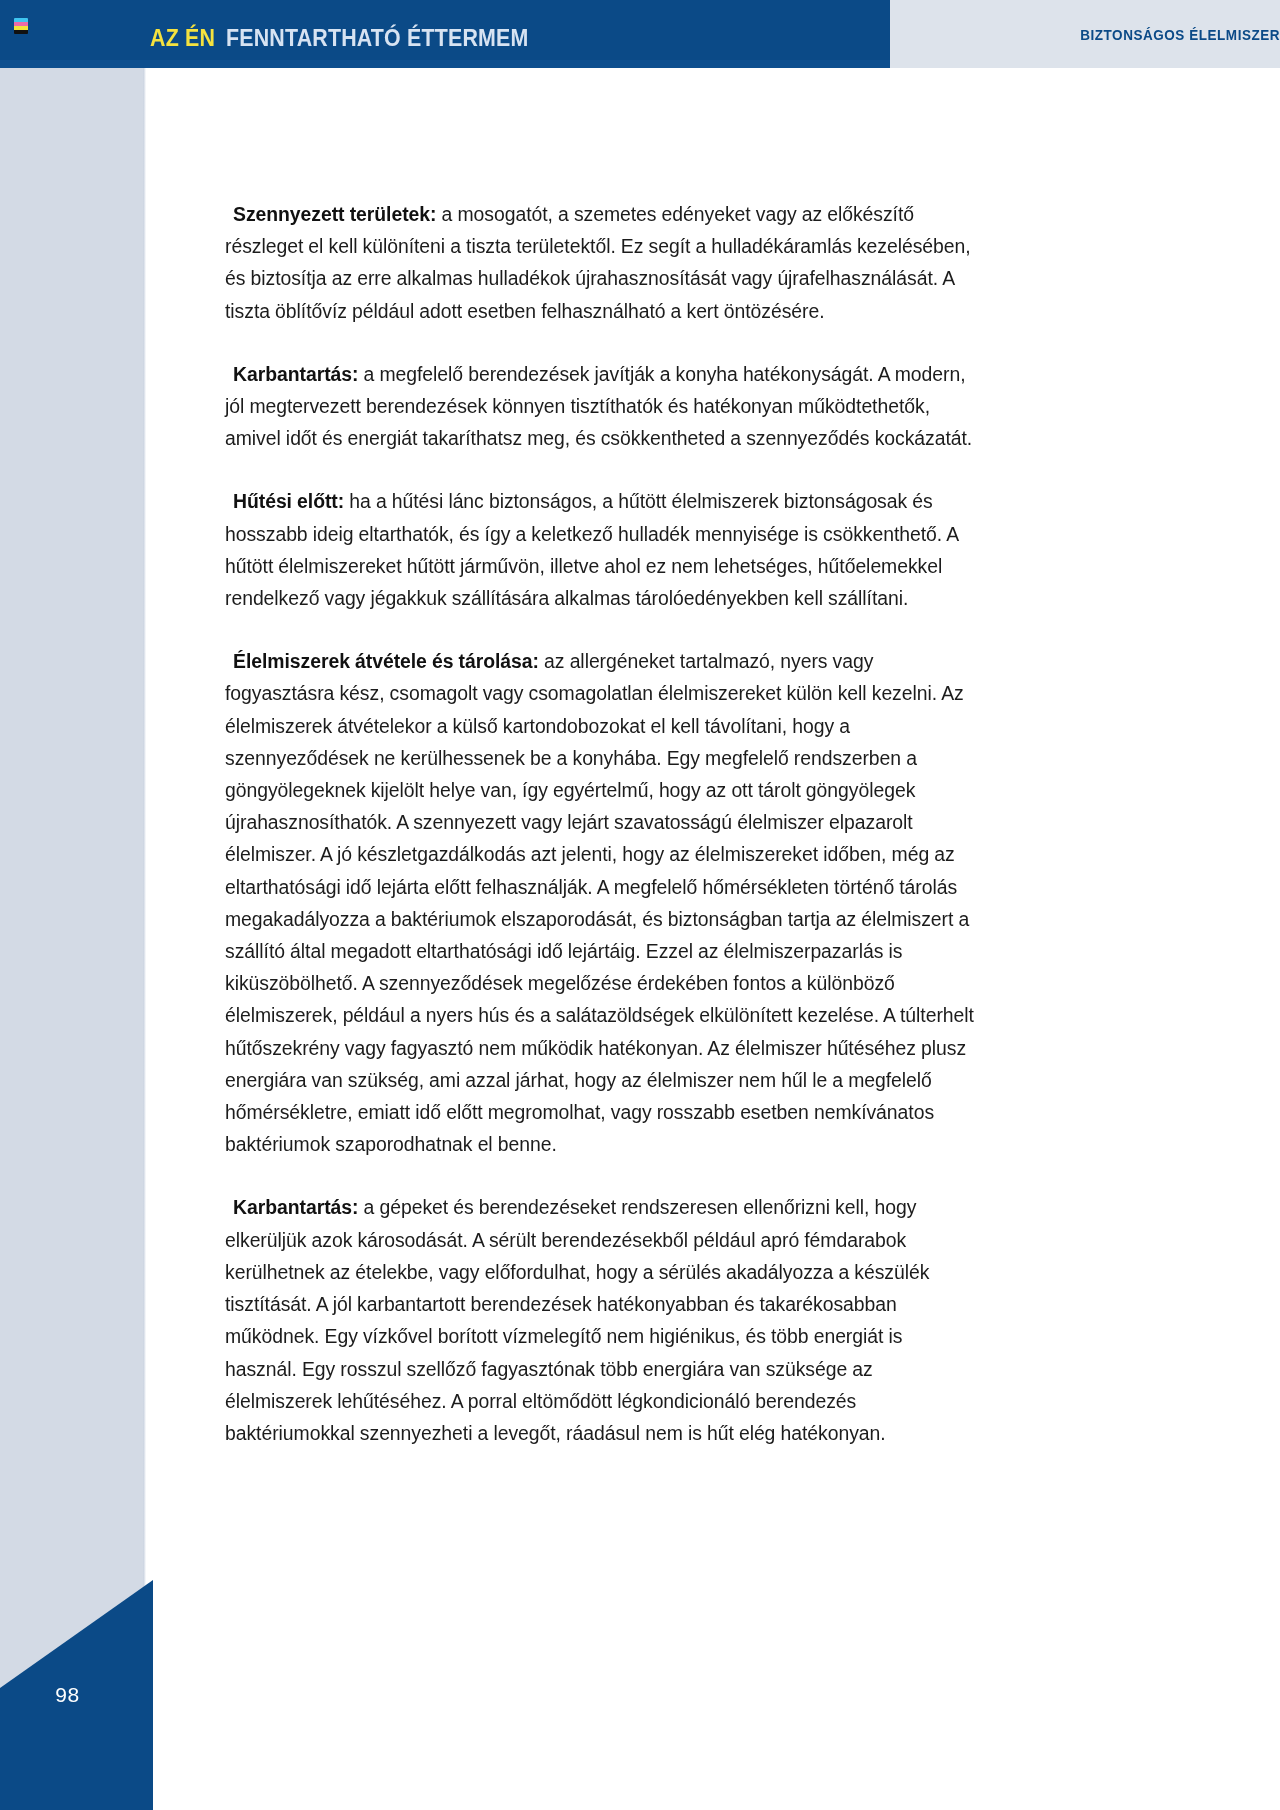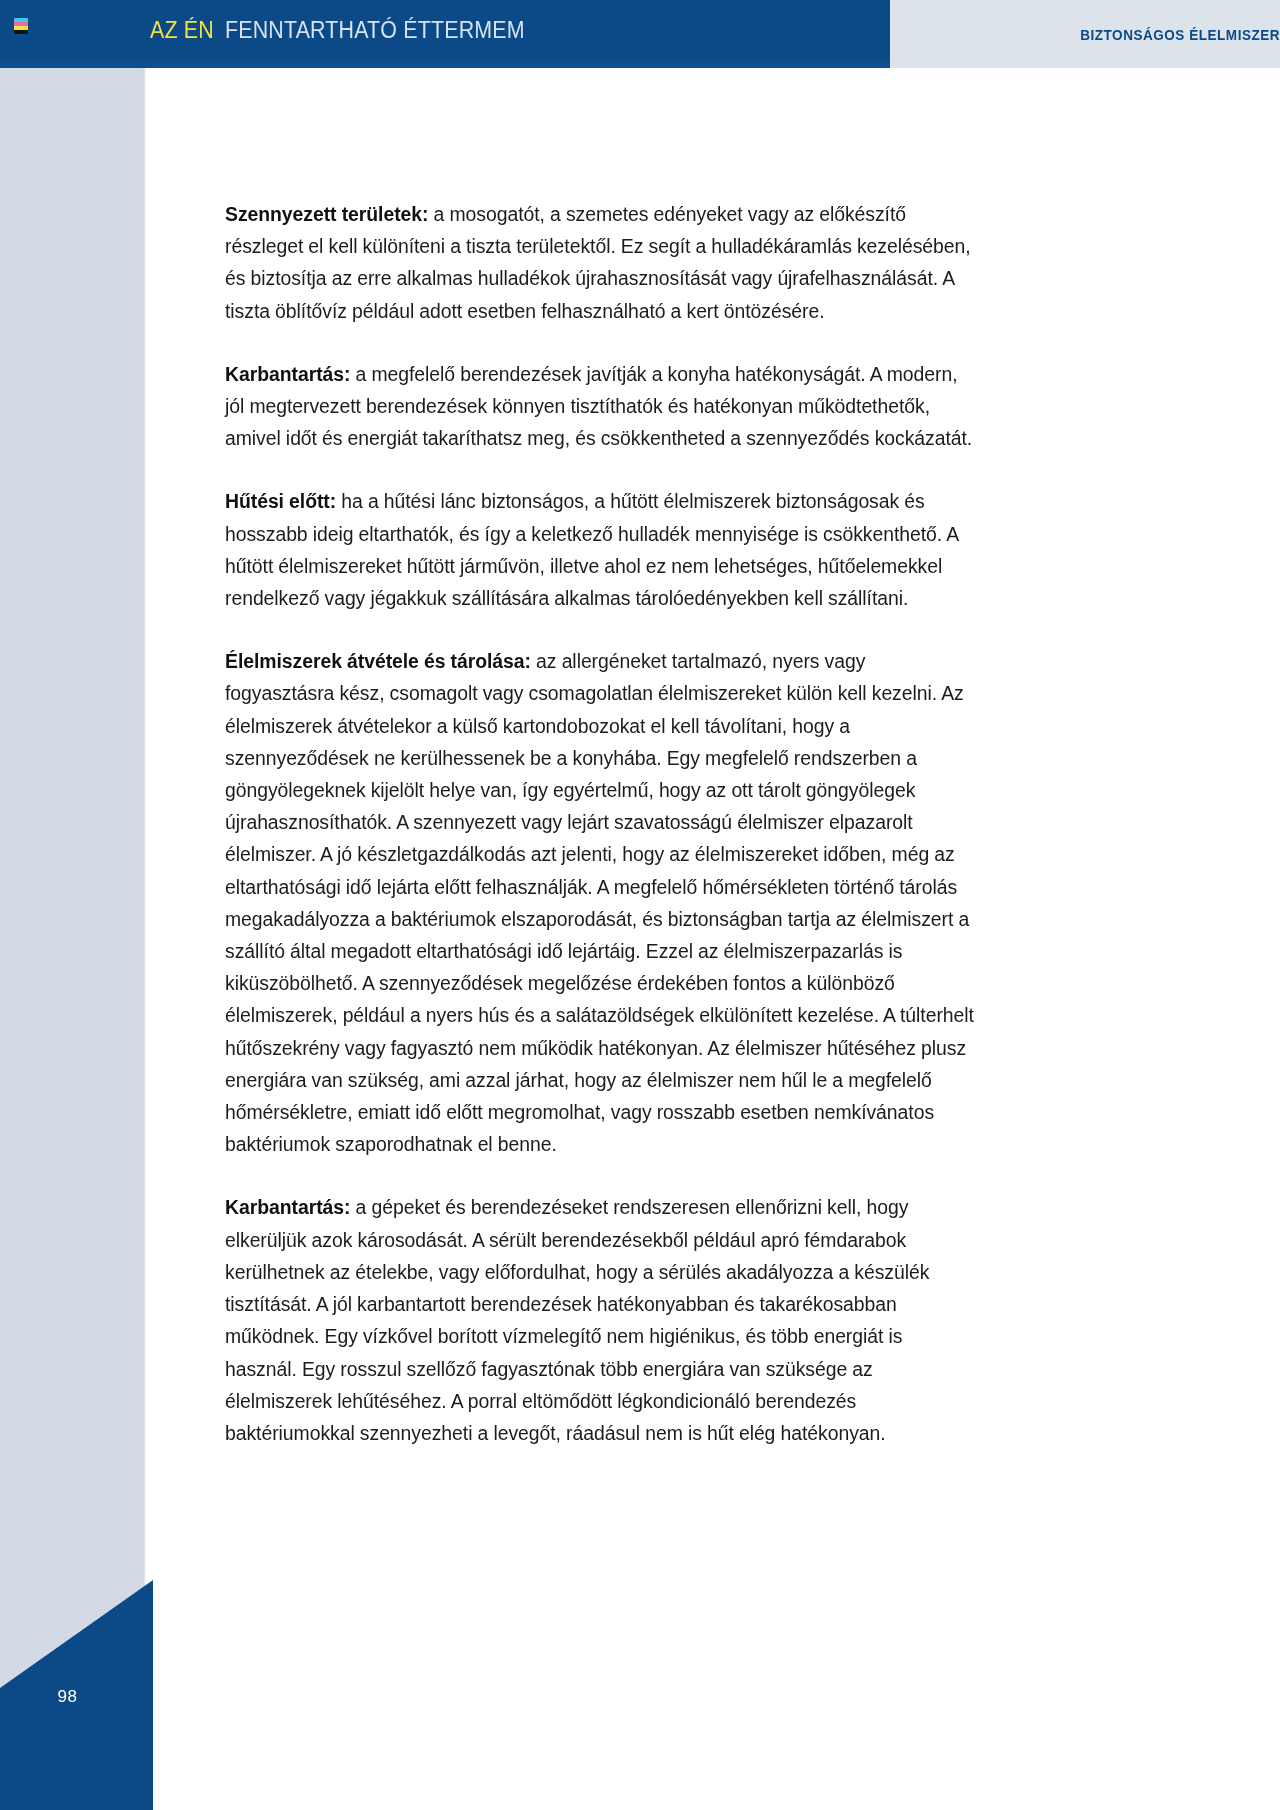--- a/index.html
+++ b/index.html
@@ -53,21 +53,21 @@
     background: #0b4a87;
     clip-path: polygon(0 47%, 100% 0%, 100% 100%, 0% 100%);
   }
   .page-number {
     position: absolute;
     left: 0;
     bottom: 103px;
     width: 135px;
     text-align: center;
     color: #ffffff;
-    font-size: 17px;
+    font-size: 21px;
     font-family: "Liberation Sans", sans-serif;
     letter-spacing: 0.5px;
   }
 
   
   .header {
     position: absolute;
     left: 0;
     top: 0;
     width: 1280px;
@@ -126,25 +126,25 @@
   }
   .cmyk-icon i { display: block; width: 100%; height: 25%; }
   .cmyk-icon i.c { background: #3fc5f0; }
   .cmyk-icon i.m { background: #ec6aa8; }
   .cmyk-icon i.y { background: #f2e43a; }
   .cmyk-icon i.k { background: #111111; }
 
   .header-title {
     position: absolute;
     left: 150px;
-    top: 0;
+    top: 8px;
     height: 60px;
     display: flex;
     align-items: center;
-    font-weight: normal;
+    font-weight: bold;
     font-size: 23px;
     letter-spacing: 0.2px;
     white-space: nowrap;
     font-family: "Liberation Sans", sans-serif;
   }
   .header-title .accent {
     color: #f5e23f;
     transform: scaleX(0.93);
     transform-origin: left center;
     display: inline-block;
@@ -171,20 +171,21 @@
     font-family: "Liberation Sans", sans-serif;
     margin: 0 0 31px 0;
     text-align: left;
     letter-spacing: -0.05px;
     word-spacing: -0.2px;
   }
   .para:last-child { margin-bottom: 0; }
   .para b {
     font-weight: bold;
     color: #111111;
+    margin-left: 8px;
   }
 </style>
 </head>
 <body>
 
 <div class="page">
 
   <div class="left-rail"></div>
   <div class="left-rail-edge"></div>
 

